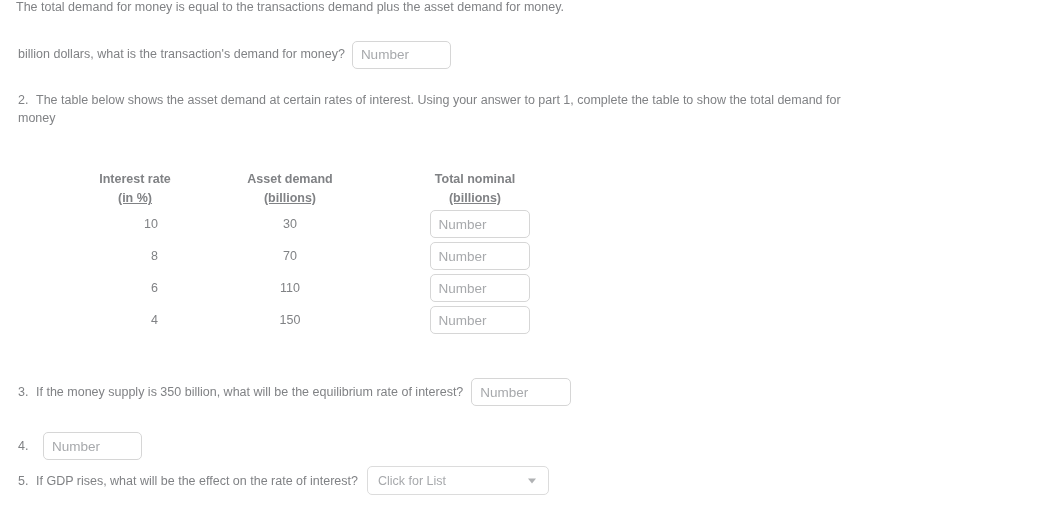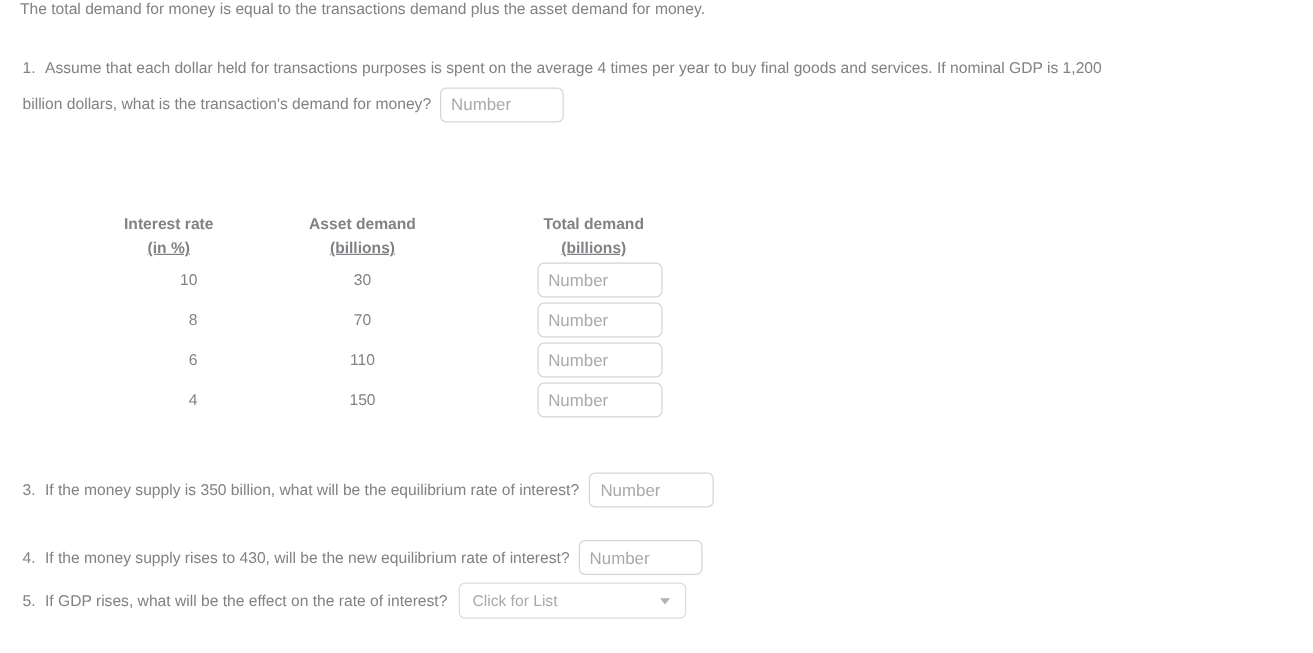--- a/index.html
+++ b/index.html
@@ -130,46 +130,44 @@
     border-top: 5px solid #b0b2b4;
   }
   .nowrap { white-space: nowrap; }
 </style>
 </head>
 <body>
 
 <div class="intro">The total demand for money is equal to the transactions demand plus the asset demand for money.</div>
 
 <div class="q-block q1">
-  <div class="line1">
-    <span class="q-num">1.</span><span>Assume that each dollar held for transactions purposes is spent on the average 4 times per year to buy final goods and services. If nominal GDP is  1,200</span>
-  </div>
   <div class="line2">
     <span>billion dollars, what is the transaction's demand for money?</span>
     <input class="num-box" style="width: 99px;" type="text" placeholder="Number">
   </div>
 </div>
 
 <div class="q-block q2">
+  <span class="t"><span class="q-num">2.</span><span>The table below shows the asset demand at certain rates of interest. Using your answer to part 1, complete the table to show the total demand for money</span></span>
 </div>
 
 <div class="money-table">
   <table>
     <thead>
       <tr>
         <th class="col-interest">
           <span class="h1">Interest rate</span>
           <span class="h2">(in %)</span>
         </th>
         <th class="col-asset">
           <span class="h1">Asset demand</span>
           <span class="h2">(billions)</span>
         </th>
         <th class="col-total">
-          <span class="h1">Total demand</span>
+          <span class="h1">Total nominal</span>
           <span class="h2">(billions)</span>
         </th>
       </tr>
     </thead>
     <tbody>
       <tr>
         <td class="cell-interest">10</td>
         <td class="cell-asset">30</td>
         <td class="cell-total">
           <input class="num-box" type="text" placeholder="Number" style="">
@@ -201,21 +199,20 @@
 </div>
 
 <div class="q-block q3">
   <span class="q-num">3.</span>
     <span class="nowrap">If the money supply is 350 billion, what will be the equilibrium rate of interest?</span>
   <input class="num-box" type="text" placeholder="Number" style="">
 </div>
 
 <div class="q-block q4">
   <span class="q-num">4.</span>
-    <span class="nowrap">If the money supply rises to 430, will be the new equilibrium rate of interest?</span>
   <input class="num-box" type="text" placeholder="Number" style="">
 </div>
 
 <div class="q-block q5">
   <span class="q-num">5.</span>
     <span class="nowrap">If GDP rises, what will be the effect on the rate of interest?</span>
   <div class="select-box">
     <span>Click for List</span>
     <span class="select-caret"></span>
   </div>

